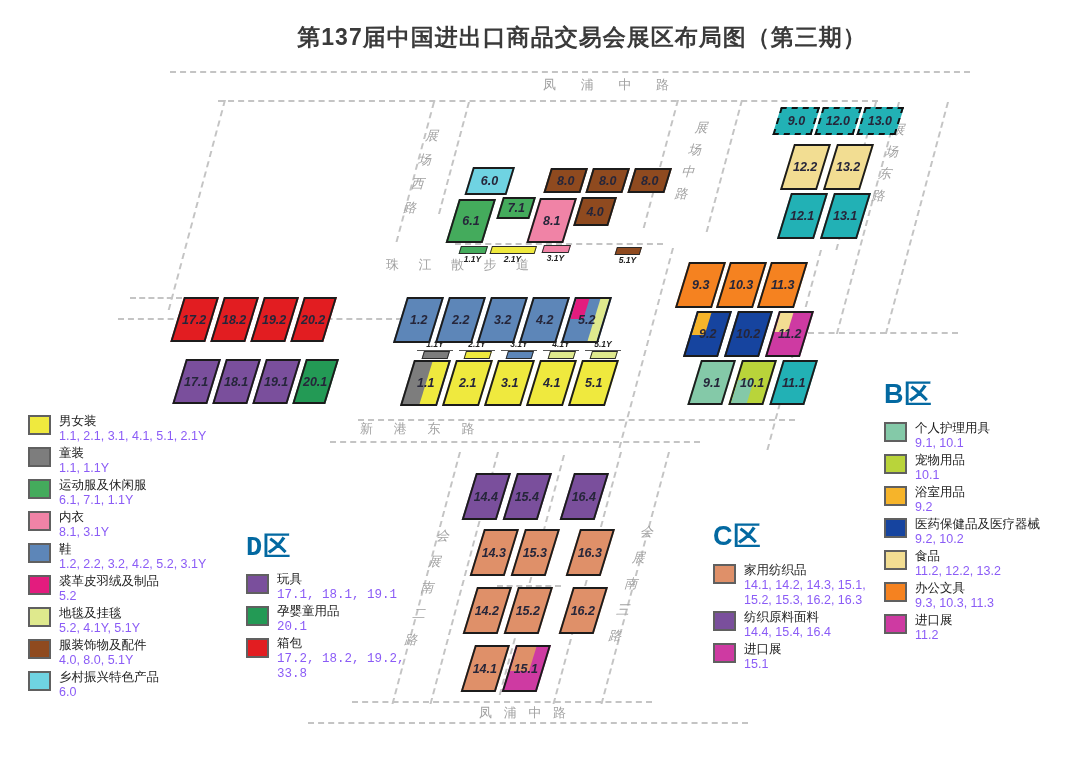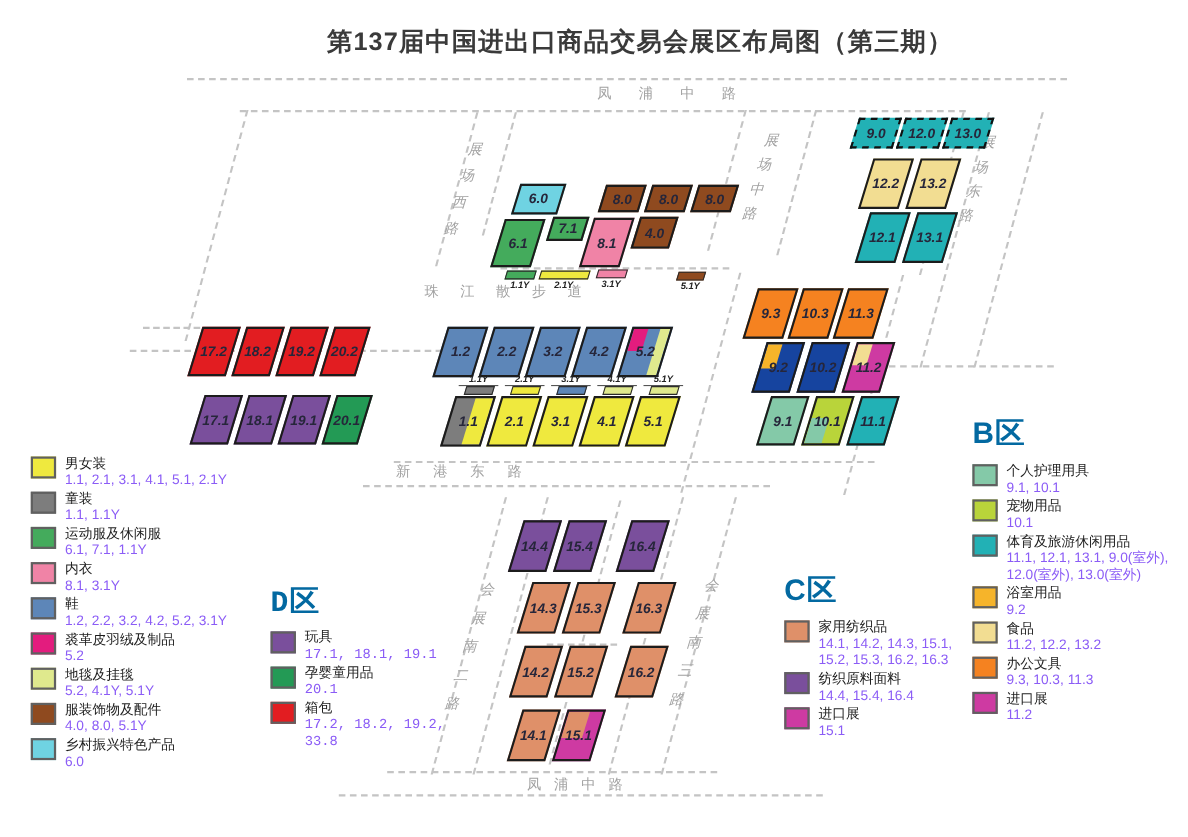--- a/index.html
+++ b/index.html
@@ -400,31 +400,31 @@
         </div>
       </div>
       <div class="legend-item">
         <div class="swatch" style="background: rgb(185, 212, 58);"></div>
         <div class="lt">
           <div class="ln">宠物用品</div>
           <div class="lc">10.1</div>
         </div>
       </div>
       <div class="legend-item">
-        <div class="swatch" style="background: rgb(34, 177, 181);"></div>
-        <div class="lt">
-          <div class="ln">体育及旅游休闲用品</div>
-          <div class="lc">11.1, 12.1, 13.1, 9.0(室外), 12.0(室外), 13.0(室外)</div>
-        </div>
-      </div>
-      <div class="legend-item">
         <div class="swatch" style="background: rgb(246, 180, 42);"></div>
         <div class="lt">
           <div class="ln">浴室用品</div>
           <div class="lc">9.2</div>
+        </div>
+      </div>
+      <div class="legend-item">
+        <div class="swatch" style="background: rgb(22, 68, 159);"></div>
+        <div class="lt">
+          <div class="ln">医药保健品及医疗器械</div>
+          <div class="lc">9.2, 10.2</div>
         </div>
       </div>
       <div class="legend-item">
         <div class="swatch" style="background: rgb(242, 221, 146);"></div>
         <div class="lt">
           <div class="ln">食品</div>
           <div class="lc">11.2, 12.2, 13.2</div>
         </div>
       </div>
       <div class="legend-item">

